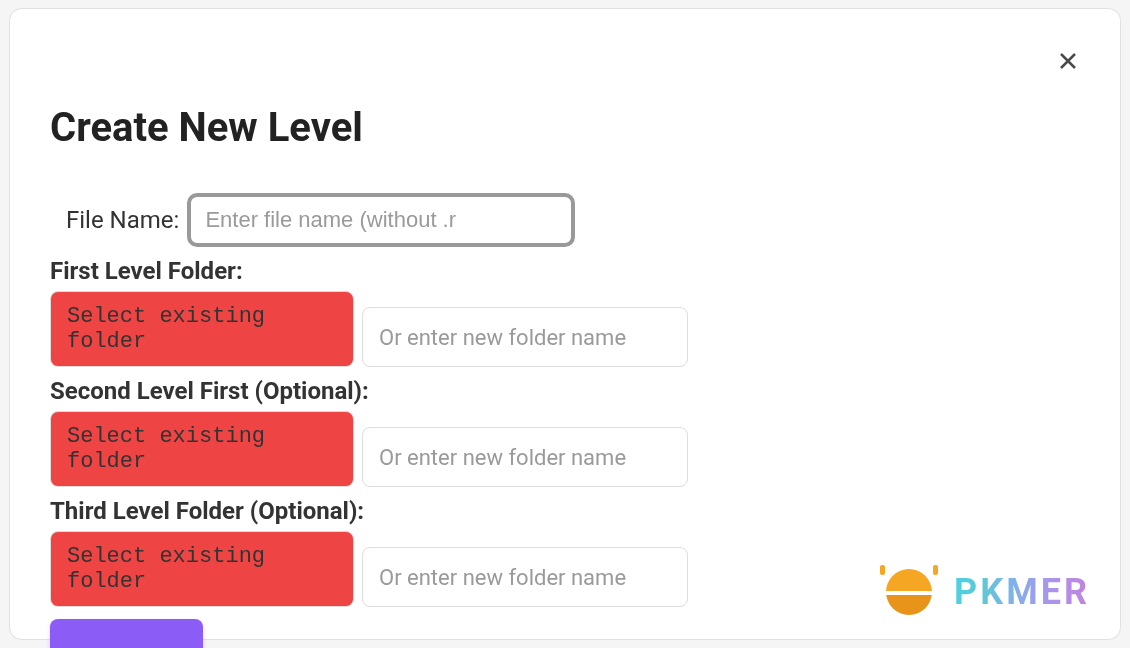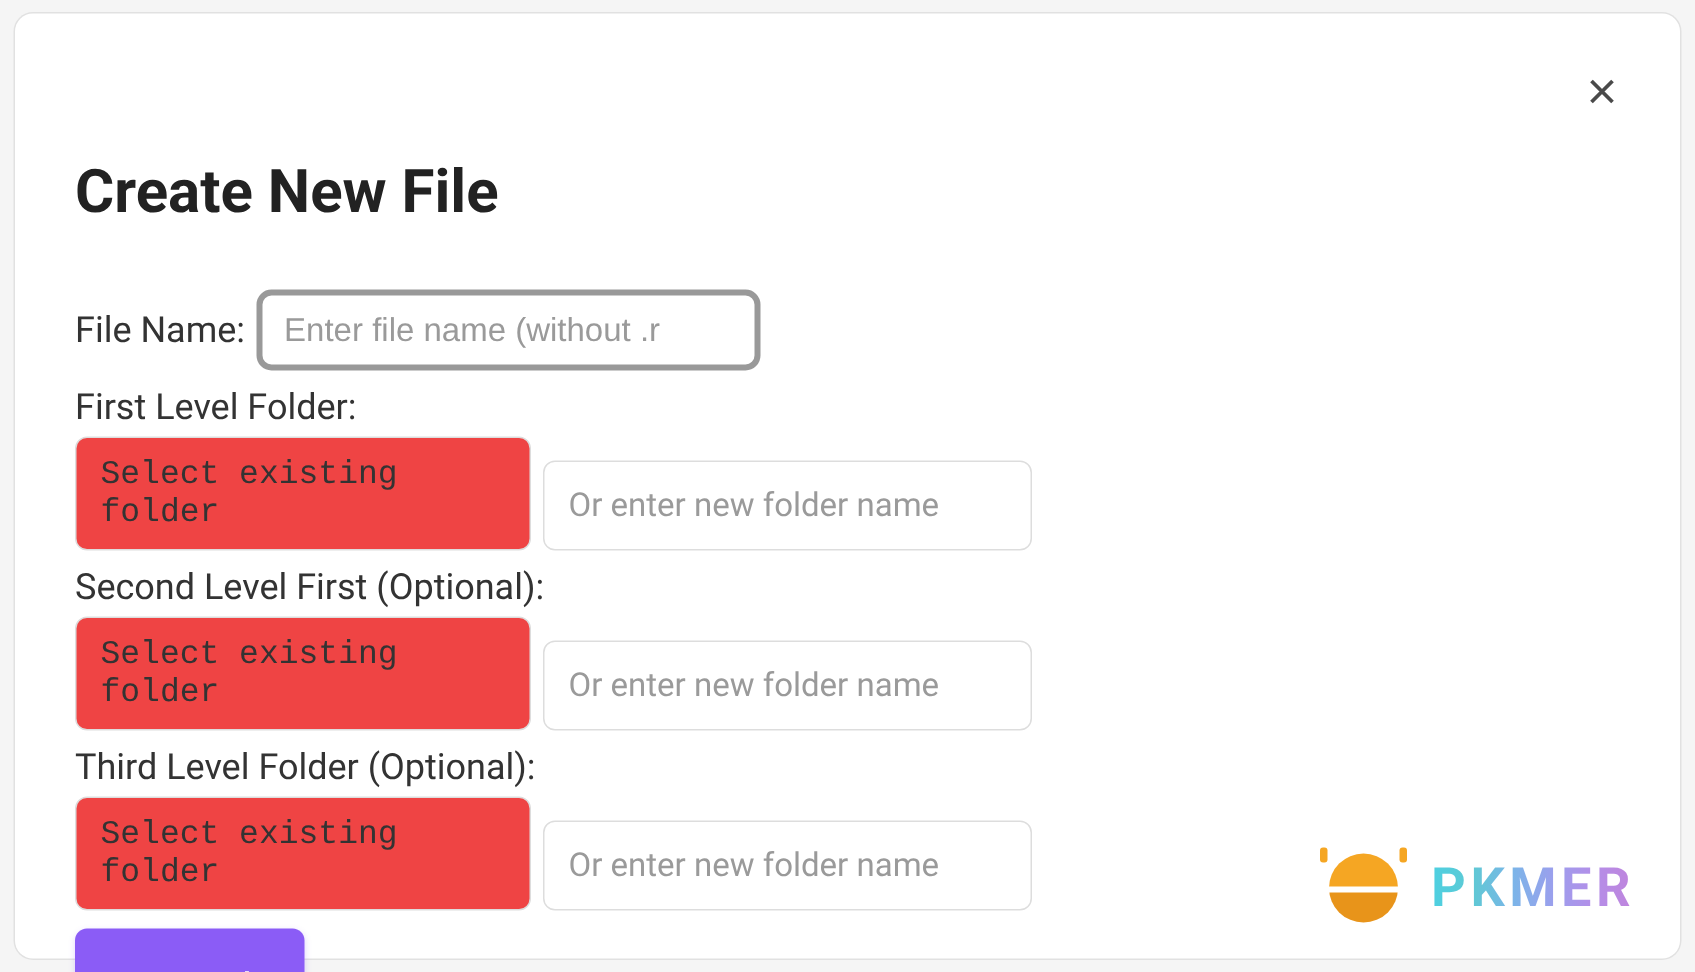--- a/index.html
+++ b/index.html
@@ -51,46 +51,47 @@
       font-weight: 700;
       color: #222;
       margin-top: 55px;
       margin-bottom: 42px;
     }
     .form-row {
       display: flex;
       align-items: center;
       gap: 8px;
       margin-bottom: 6px;
+      margin-left: 16px;
     }
     .form-label {
       font-size: 24px;
       color: #333;
       font-weight: 400;
     }
     .file-name-input {
       border: 4px solid #999;
       border-radius: 10px;
       padding: 10px 14px;
       font-size: 22px;
       color: #333;
-      width: 336px;
+      width: 388px;
       outline: none;
       background: #fff;
     }
     .file-name-input::placeholder {
       color: #9a9a9a;
     }
     .folder-section {
       margin-top: 10px;
     }
     .folder-label {
       font-size: 24px;
       color: #333;
-      font-weight: 400;
+      font-weight: 700;
       margin-bottom: 6px;
     }
     .folder-row {
       display: flex;
       gap: 8px;
       margin-bottom: 10px;
     }
     .select-box {
       border: 1px solid #ddd;
       border-radius: 8px;
@@ -187,21 +188,21 @@
 </head>
 <body>
 
 <div class="modal">
   <button class="close-btn">
     <svg viewBox="0 0 24 24" fill="none">
       <path d="M5 5 L19 19 M19 5 L5 19"></path>
     </svg>
   </button>
 
-  <h1 class="modal-title">Create New File</h1>
+  <h1 class="modal-title">Create New Level</h1>
 
   <div class="form-row">
     <label class="form-label">File Name:</label>
     <input type="text" class="file-name-input" autofocus="" placeholder="Enter file name (without .r" style="">
   </div>
 
   <div class="folder-section">
     <div class="folder-label">First Level Folder:</div>
     <div class="folder-row">
       <button class="select-box">Select existing folder</button>

